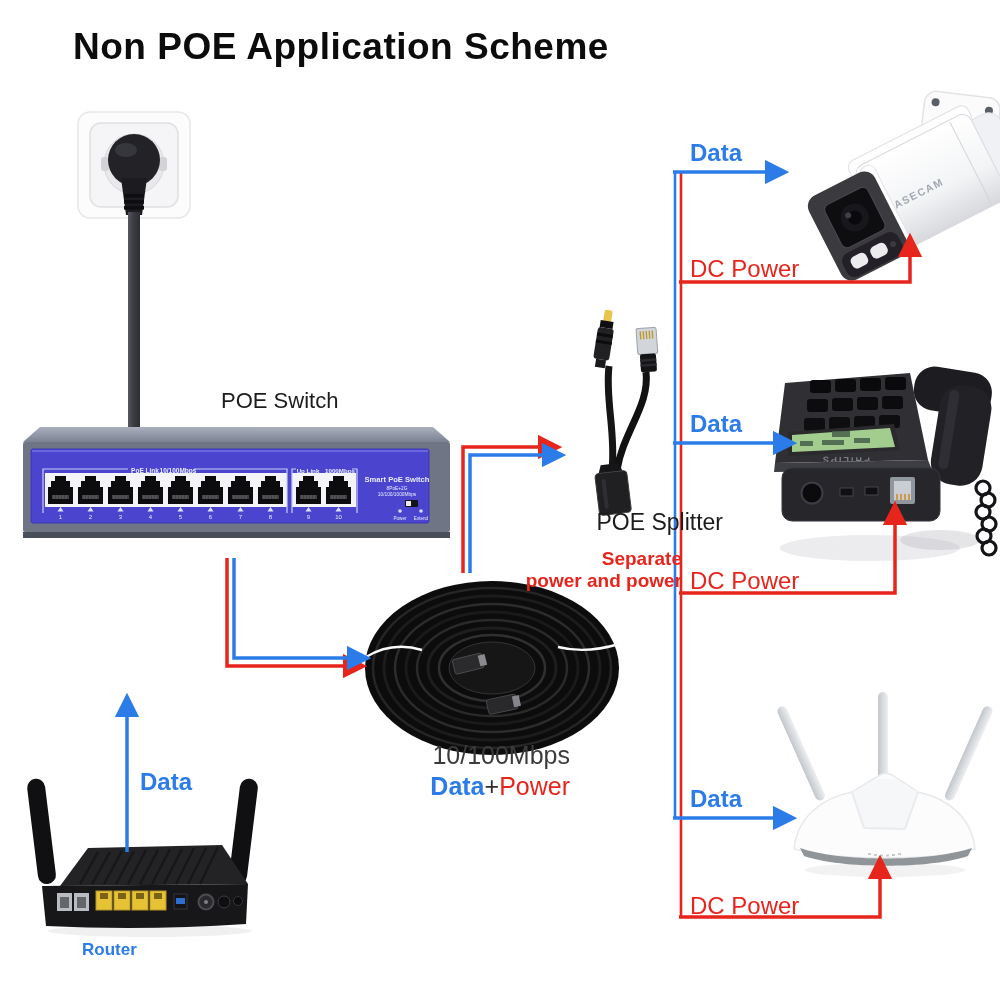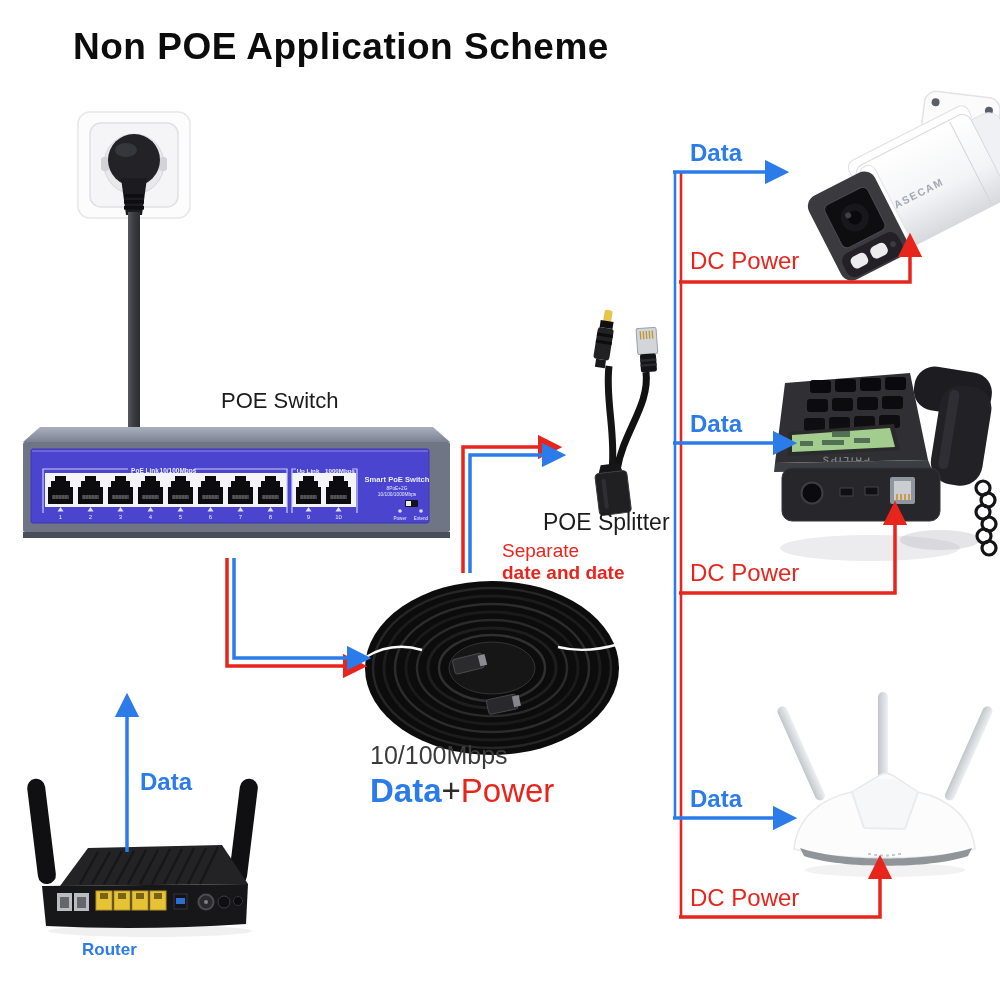--- a/index.html
+++ b/index.html
@@ -1,23 +1,23 @@
 <!DOCTYPE html>
 <html style="--blue: #2b7ce9; --red: #e8251d;"><head>
 <meta charset="utf-8">
 <style>
   :root{ --blue:#2b7ce9; --red:#e8251d; }
   html,body{margin:0;padding:0}
   body{width:1000px;height:1000px;position:relative;background:#fff;overflow:hidden;
        font-family:"Liberation Sans",sans-serif;}
   .lbl{position:absolute;line-height:1;white-space:nowrap;}
-  .b{color:var(--blue);font-weight:bold;} .r{color:var(--red);}
+  .b{color:var(--blue);font-weight:bold;} .r{color:var(--red);margin-top:8px;}
   .title{left:55px;top:28px;font-size:37px;font-weight:bold;color:#0c0c0c;letter-spacing:.5px;margin-left:18px;}
   .devlbl{color:#1c1c1c;margin-left:41px;}
-  .ctr{text-align:left;}
+  .ctr{text-align:right;}
   svg.scene{position:absolute;left:0;top:0;}
   .lb{stroke:var(--blue);} .lr{stroke:var(--red);}
   .ln{fill:none;}
 </style>
 </head>
 <body>
 
 <svg class="scene" width="1000" height="1000" viewBox="0 0 1000 1000">
   <defs>
     <marker id="mb" markerWidth="7" markerHeight="7" refX="1.5" refY="3.5" orient="auto" markerUnits="strokeWidth">
@@ -360,19 +360,19 @@
 <div class="lbl b" style="left:690px;top:412px;font-size:24px;">Data</div>
 <div class="lbl r" style="left:690px;top:561px;font-size:24px;">DC Power</div>
 
 <div class="lbl b" style="left:690px;top:787px;font-size:24px;">Data</div>
 <div class="lbl r" style="left:690px;top:886px;font-size:24px;">DC Power</div>
 
 <div class="lbl b" style="left:140px;top:770px;font-size:24px;">Data</div>
 <div class="lbl b" style="left:82px;top:941px;font-size:17px;">Router</div>
 
 <div class="lbl devlbl ctr" style="left:502px;top:511px;width:180px;font-size:23px;">POE Splitter</div>
-<div class="lbl r ctr" style="left:502px;top:541px;width:180px;font-size:19px;font-weight:normal;">Separate</div>
-<div class="lbl r ctr" style="left:502px;top:563px;width:180px;font-size:19px;font-weight:bold;">date and date</div>
+<div class="lbl r ctr" style="left:502px;top:541px;width:180px;font-size:19px;font-weight:bold;">Separate</div>
+<div class="lbl r ctr" style="left:502px;top:563px;width:180px;font-size:19px;font-weight:bold;">power and power</div>
 
 <div class="lbl ctr" style="left:370px;top:743px;width:200px;font-size:25px;color:#3b3b3b;">10/100Mbps</div>
-<div class="lbl ctr" style="left:370px;top:774px;width:200px;font-size:33px;">
+<div class="lbl ctr" style="left:370px;top:774px;width:200px;font-size:25px;">
   <span class="b">Data</span><span style="color:#2c2c2c">+</span><span class="r">Power</span>
 </div>
 
 </body></html>

